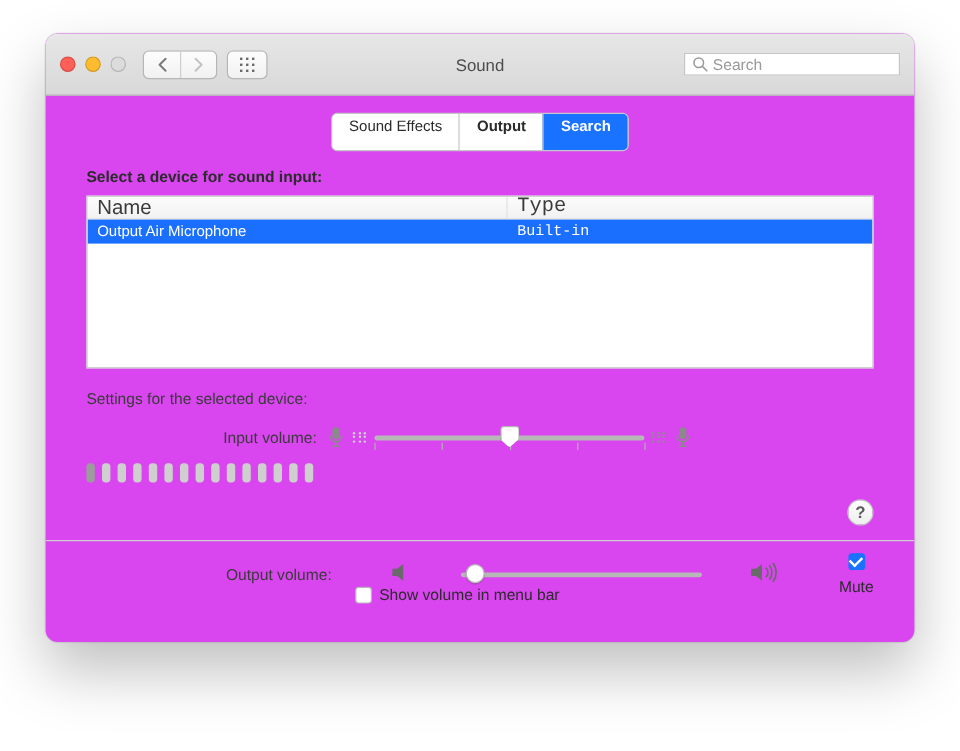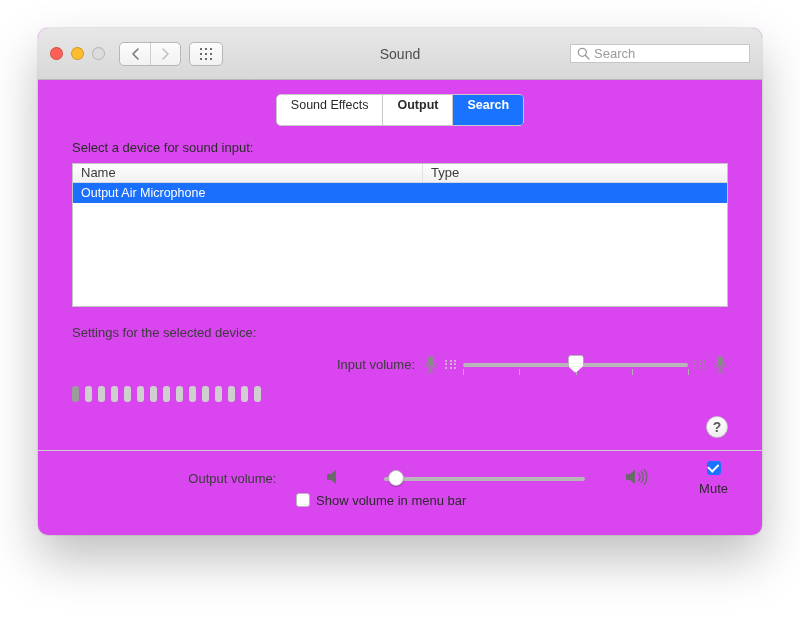--- a/index.html
+++ b/index.html
@@ -106,56 +106,55 @@
     background: #fff;
   }
   .tab + .tab { border-left: 1px solid #c7c7c7; font-weight: bold; }
   .tab.selected {
     background: #1a73ff;
     color: #fff;
     box-shadow: inset 0 0 0 1px #1a73ff;
   }
 
   .content { padding: 0 34px 16px; }
-  .section-label { font-weight: 400; font-size: 13px; margin: 4px 0 8px; color: #2b2b2b; }
+  .section-label { font-weight: 700; font-size: 13px; margin: 4px 0 8px; color: #2b2b2b; }
 
   .devtable {
     border: 1px solid #c4c4c4;
     background: #fff;
     height: 144px;
     overflow: hidden;
   }
   .devheader {
     display: flex;
     background: linear-gradient(#fdfdfd,#f1f1f1);
     border-bottom: 1px solid #d8d8d8;
-    font-size: 13px;
+    font-size: 17px;
     line-height: 18px;
     color: #3b3b3b;
   }
   .col-name { flex: 0 0 350px; padding: 0 8px; border-right: 1px solid #e2e2e2; }
-  .col-type { flex: 1; padding: 0 8px; }
+  .col-type { flex: 1; padding: 0 8px; font-family: Liberation Mono, monospace; }
   .devrow {
     display: flex;
     background: #1a6fff;
     color: #fff;
     font-size: 12.5px;
     line-height: 20px;
   }
   .devrow .col-name, .devrow .col-type { border-right: none; }
 
   .settings-label { font-size: 13px; color: #3b3b3b; margin: 18px 0 10px; }
 
   .sliderrow {
     display: flex;
     align-items: center;
     margin: 4px 0 4px;
     height: 28px;
     position: relative;
-    justify-content: flex-end;
   }
   .sliderrow .lbl { width: 200px; text-align: right; padding-right: 8px; font-size: 13px; color: #3b3b3b; }
   .slider {
     position: relative;
     width: 225px;
     height: 20px;
   }
   .track {
     position: absolute; left: 0; right: 0; top: 9px; height: 4px;
     background: #b7b7b7; border-radius: 2px;
@@ -221,21 +220,21 @@
   .check.checked {
     background: #1a73ff; border-color: #1a73ff;
   }
   .check.checked::after {
     content: ""; width: 8px; height: 5px;
     border-left: 2px solid #fff; border-bottom: 2px solid #fff;
     transform: rotate(-45deg) translate(0,-1px);
   }
   .mute-wrap { display: flex; align-items: center; gap: 6px; margin-left: 10px; flex-direction: column; }
   .menubarrow {
-    display: flex; align-items: center;
+    display: flex; align-items: flex-end;
     height: 22px; padding-bottom: 16px;
   }
   .menubarrow .spacer { width: 224px; }
 </style>
 </head>
 <body>
 
 <div class="canvas">
   <div class="window">
 
@@ -291,20 +290,21 @@
     <div class="content">
       <div class="section-label">Select a device for sound input:</div>
 
       <div class="devtable">
         <div class="devheader">
           <div class="col-name">Name</div>
           <div class="col-type">Type</div>
         </div>
         <div class="devrow">
           <div class="col-name">Output Air Microphone</div>
+          <div class="col-type">Built-in</div>
         </div>
       </div>
 
       <div class="settings-label">Settings for the selected device:</div>
 
       <div class="sliderrow">
         <div class="lbl">Input volume:</div>
         <span class="mic">
           <svg width="14" height="18" viewBox="0 0 14 18">
               <rect x="4" y="1" width="6" height="10" rx="3" fill="#8a8a8a"></rect>

